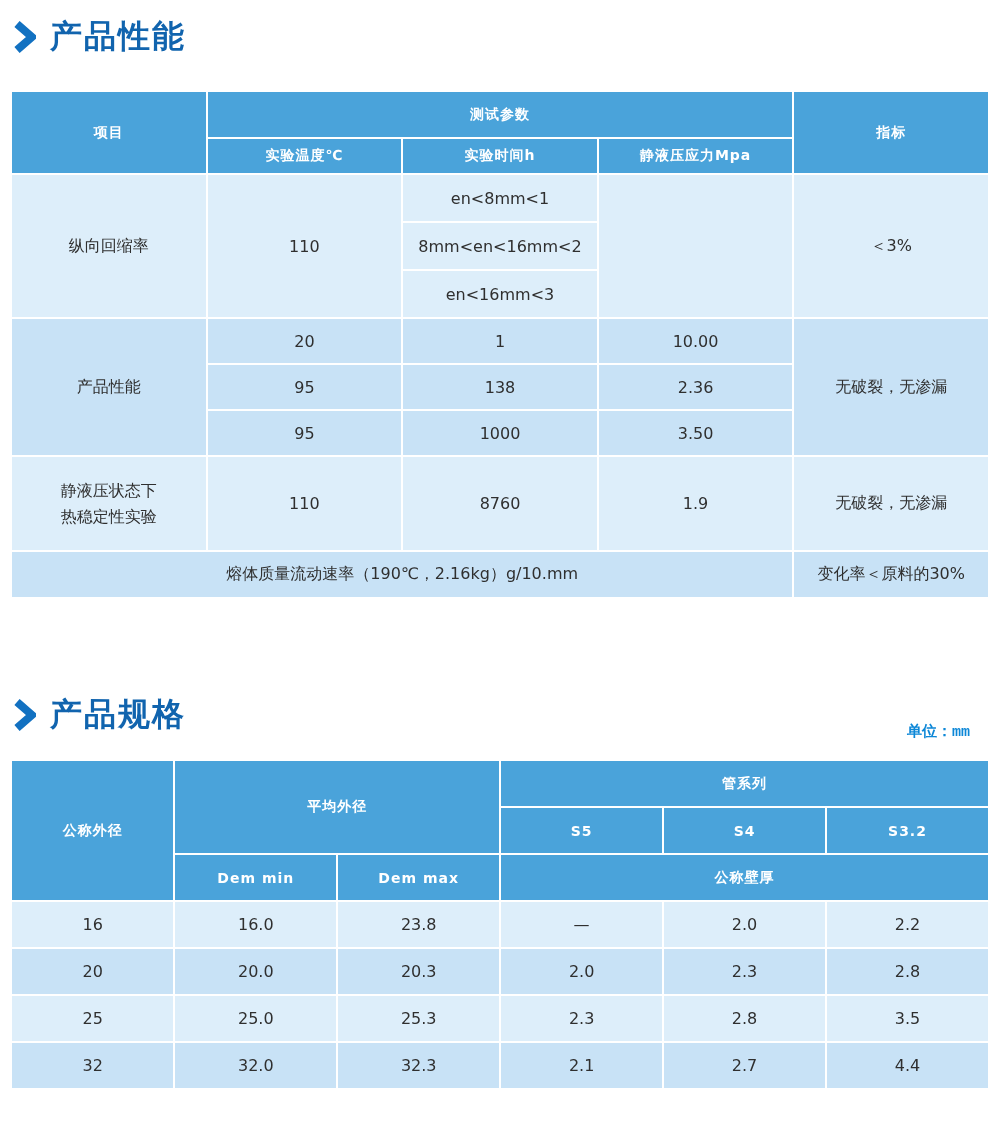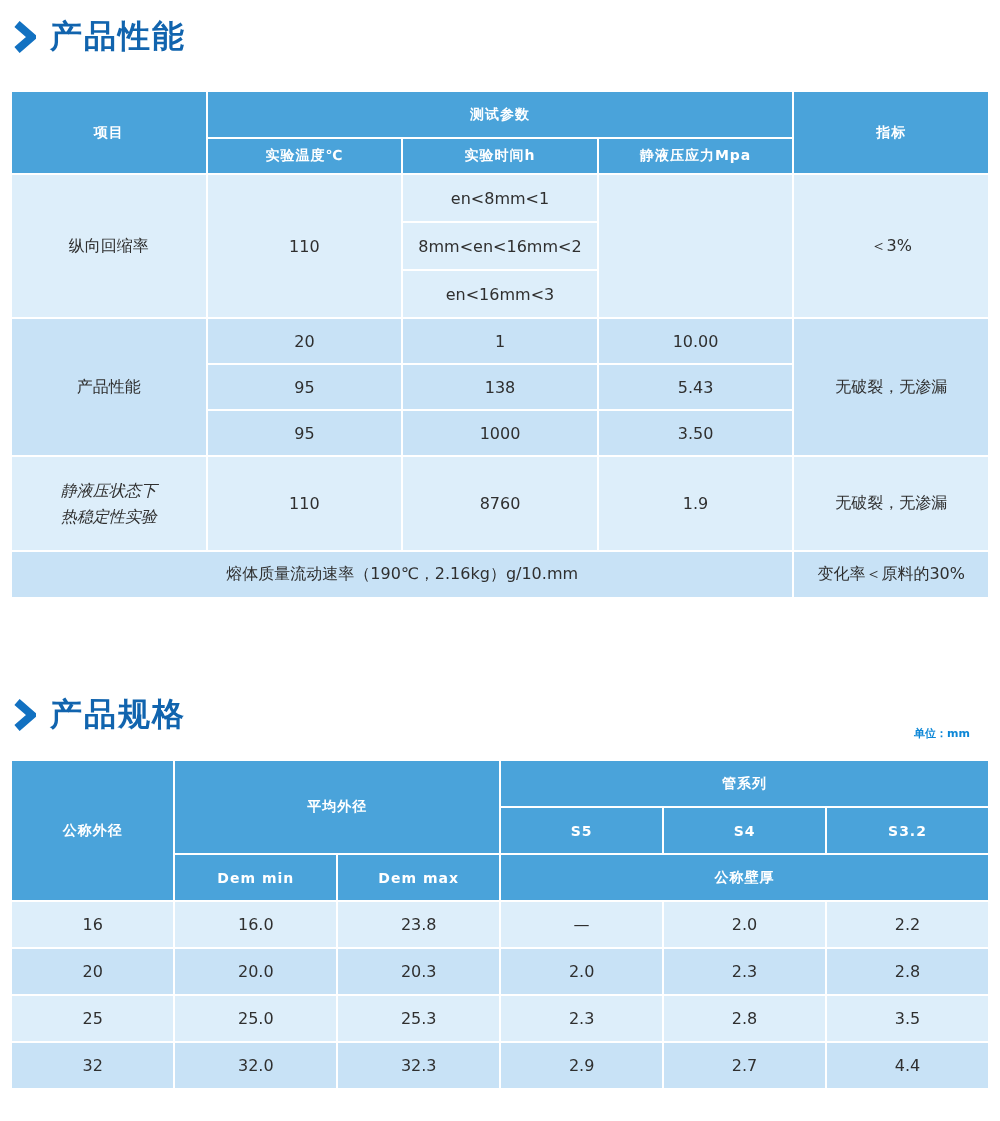--- a/index.html
+++ b/index.html
@@ -15,37 +15,37 @@
   html,body{margin:0;padding:0;background:#fff;}
   body{font-family:"DejaVu Sans","Liberation Sans",sans-serif;}
   .page{width:1000px;height:1121px;background:#fff;overflow:hidden;}
 
   .sec-title{display:flex;align-items:center;padding-left:14px;}
   .sec-title .chev{flex:0 0 auto;margin-right:14px;}
   .sec-title h2{margin:0;font-size:32px;font-weight:bold;color:var(--title-blue);letter-spacing:2px;}
 
   .title-row-1{padding-top:18px;height:56px;}
   .title-row-2{margin-top:92px;display:flex;justify-content:space-between;align-items:flex-end;padding-right:30px;height:46px;}
-  .unit-label{color:var(--unit-blue);font-size:11px;font-weight:bold;transform:translateY(4px);}
+  .unit-label{color:var(--unit-blue);font-size:15px;font-weight:bold;transform:translateY(4px);font-family:Liberation Mono, monospace;}
 
   table.tbl{width:980px;margin:0 auto;border-collapse:collapse;table-layout:fixed;}
   .tbl td{border:2px solid #ffffff;text-align:center;vertical-align:middle;
           font-size:16px;color:var(--body-text);padding:2px 4px;}
   .tbl td.head{background:var(--header-bg);color:#ffffff;font-size:14px;font-weight:bold;letter-spacing:1px;}
   .tbl td.light{background:var(--row-light);}
   .tbl td.med{background:var(--row-medium);}
 
   table.perf{margin-top:34px;}
   .perf tr.hrow1{height:47px;}
   .perf tr.hrow2{height:36px;}
   .perf tr.en-row{height:48px;}
   .perf tr.hp-row{height:46px;}
   .perf tr.tall-row{height:95px;}
   .perf tr.foot-row{height:47px;}
-  .two-line span{display:block;line-height:1.6;font-style:italic;}
+  .two-line span{display:block;line-height:1.6;}
 
   table.spec{margin-top:22px;}
   .spec tr{height:47px;}
 </style>
 </head>
 <body>
 
 <div class="page">
 
   <section>
@@ -93,21 +93,21 @@
         <tr class="hp-row">
           <td class="med" rowspan="3">产品性能</td>
           <td class="med">20</td>
           <td class="med">1</td>
           <td class="med">10.00</td>
           <td class="med" rowspan="3">无破裂，无渗漏</td>
         </tr>
         <tr class="hp-row">
           <td class="med">95</td>
           <td class="med">138</td>
-          <td class="med">5.43</td>
+          <td class="med">2.36</td>
         </tr>
         <tr class="hp-row">
           <td class="med">95</td>
           <td class="med">1000</td>
           <td class="med">3.50</td>
         </tr>
 
         <tr class="tall-row">
           <td class="light two-line">
             <span>静液压状态下</span>
@@ -185,21 +185,21 @@
           <td class="light">25.0</td>
           <td class="light">25.3</td>
           <td class="light">2.3</td>
           <td class="light">2.8</td>
           <td class="light">3.5</td>
         </tr>
         <tr>
           <td class="med">32</td>
           <td class="med">32.0</td>
           <td class="med">32.3</td>
-          <td class="med">2.9</td>
+          <td class="med">2.1</td>
           <td class="med">2.7</td>
           <td class="med">4.4</td>
         </tr>
       </tbody>
     </table>
   </section>
 
 </div>
 
 </body></html>

